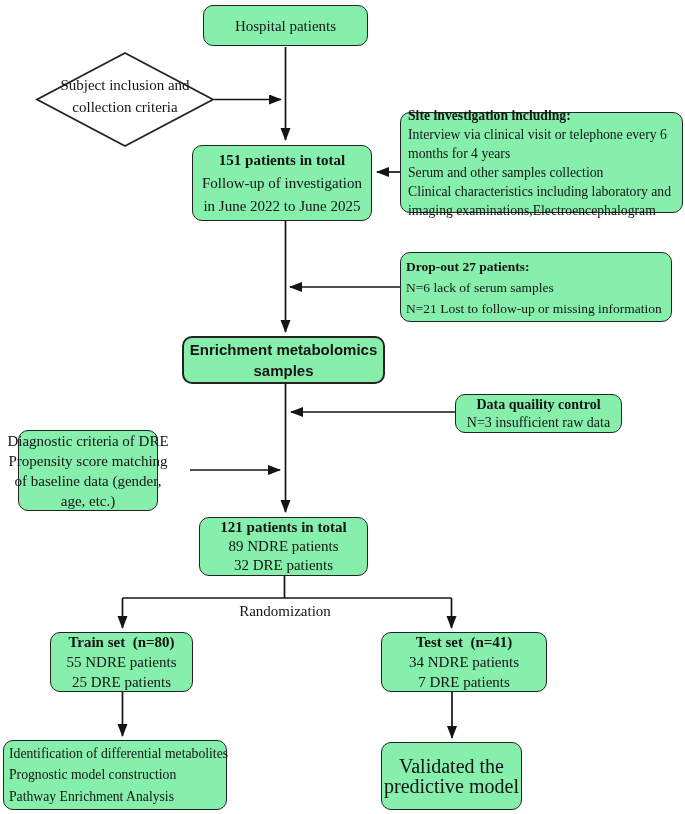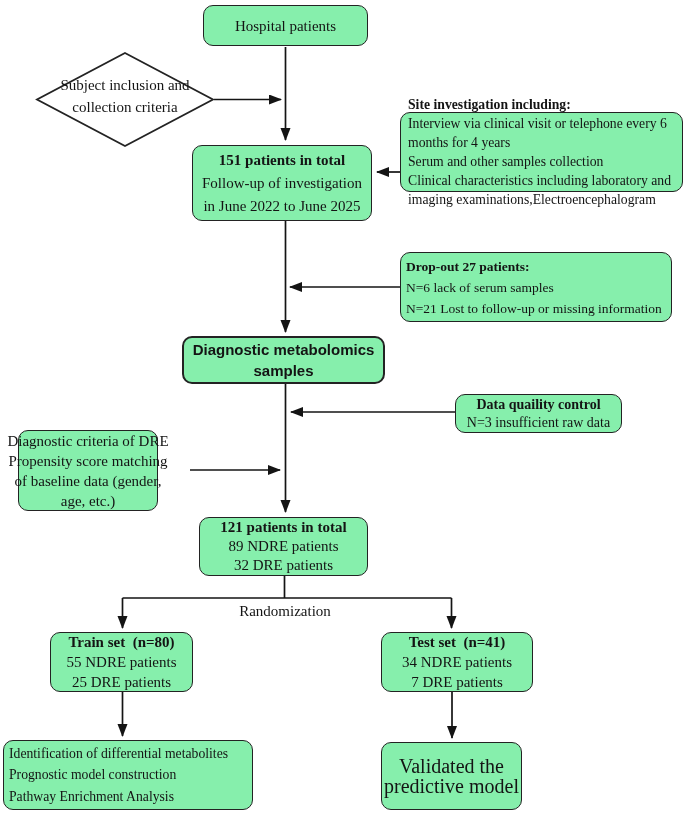--- a/index.html
+++ b/index.html
@@ -65,37 +65,37 @@
     <div class="ln">Subject inclusion and</div>
     <div class="ln">collection criteria</div>
   </div>
 
   <div class="box center" style="left:192px;top:145px;width:180px;height:76px;font-size:15px;line-height:23px">
     <div class="ln b">151 patients in total</div>
     <div class="ln">Follow-up of investigation</div>
     <div class="ln">in June 2022 to June 2025</div>
   </div>
 
-  <div class="box leftal" style="left:400px;top:112px;width:283px;height:80px;font-size:13.7px;line-height:19px;padding:0 7px">
+  <div class="box leftal" style="left:400px;top:112px;width:283px;height:101px;font-size:13.7px;line-height:19px;padding:0 7px">
     <div class="ln b">Site investigation including:</div>
     <div class="ln">Interview via clinical visit or telephone every 6</div>
     <div class="ln">months for 4 years</div>
     <div class="ln">Serum and other samples collection</div>
     <div class="ln">Clinical characteristics including laboratory and</div>
     <div class="ln">imaging examinations,Electroencephalogram</div>
   </div>
 
   <div class="box leftal" style="left:400px;top:252px;width:272px;height:70px;font-size:13.5px;line-height:21px;padding:12px 5px">
     <div class="ln b">Drop-out 27 patients:</div>
     <div class="ln">N=6 lack of serum samples</div>
     <div class="ln">N=21 Lost to follow-up or missing information</div>
   </div>
 
   <div class="box center sans" style="left:182px;top:336px;width:203px;height:48px;font-size:15px;line-height:21px;border-width:2px">
-    <div class="ln">Diagnostic metabolomics</div>
+    <div class="ln">Enrichment metabolomics</div>
     <div class="ln">samples</div>
   </div>
 
   <div class="box center" style="left:455px;top:394px;width:167px;height:39px;font-size:14px;line-height:18px">
     <div class="ln b">Data quaility control</div>
     <div class="ln">N=3 insufficient raw data</div>
   </div>
 
   <div class="box center" style="left:18px;top:430px;width:140px;height:81px;font-size:15px;line-height:20px">
     <div class="ln">Diagnostic criteria of DRE</div>
@@ -111,27 +111,27 @@
   </div>
 
   <div class="floatlabel" style="left:199px;top:602px;width:172px;font-size:15px;line-height:18px">Randomization</div>
 
   <div class="box center" style="left:50px;top:632px;width:143px;height:60px;font-size:15px;line-height:20px">
     <div class="ln b">Train set  (n=80)</div>
     <div class="ln">55 NDRE patients</div>
     <div class="ln">25 DRE patients</div>
   </div>
 
-  <div class="box center" style="left:381px;top:632px;width:152px;height:60px;font-size:15px;line-height:20px">
+  <div class="box center" style="left:381px;top:632px;width:166px;height:60px;font-size:15px;line-height:20px">
     <div class="ln b">Test set  (n=41)</div>
     <div class="ln">34 NDRE patients</div>
     <div class="ln">7 DRE patients</div>
   </div>
 
-  <div class="box leftal" style="left:3px;top:740px;width:250px;height:70px;font-size:13.7px;line-height:21.5px;padding:0 5px">
+  <div class="box leftal" style="left:3px;top:740px;width:224px;height:70px;font-size:13.7px;line-height:21.5px;padding:0 5px">
     <div class="ln">Identification of differential metabolites</div>
     <div class="ln">Prognostic model construction</div>
     <div class="ln">Pathway Enrichment Analysis</div>
   </div>
 
   <div class="box center" style="left:381px;top:742px;width:141px;height:68px;font-size:20px;line-height:20px">
     <div class="ln">Validated the</div>
     <div class="ln">predictive model</div>
   </div>
 

